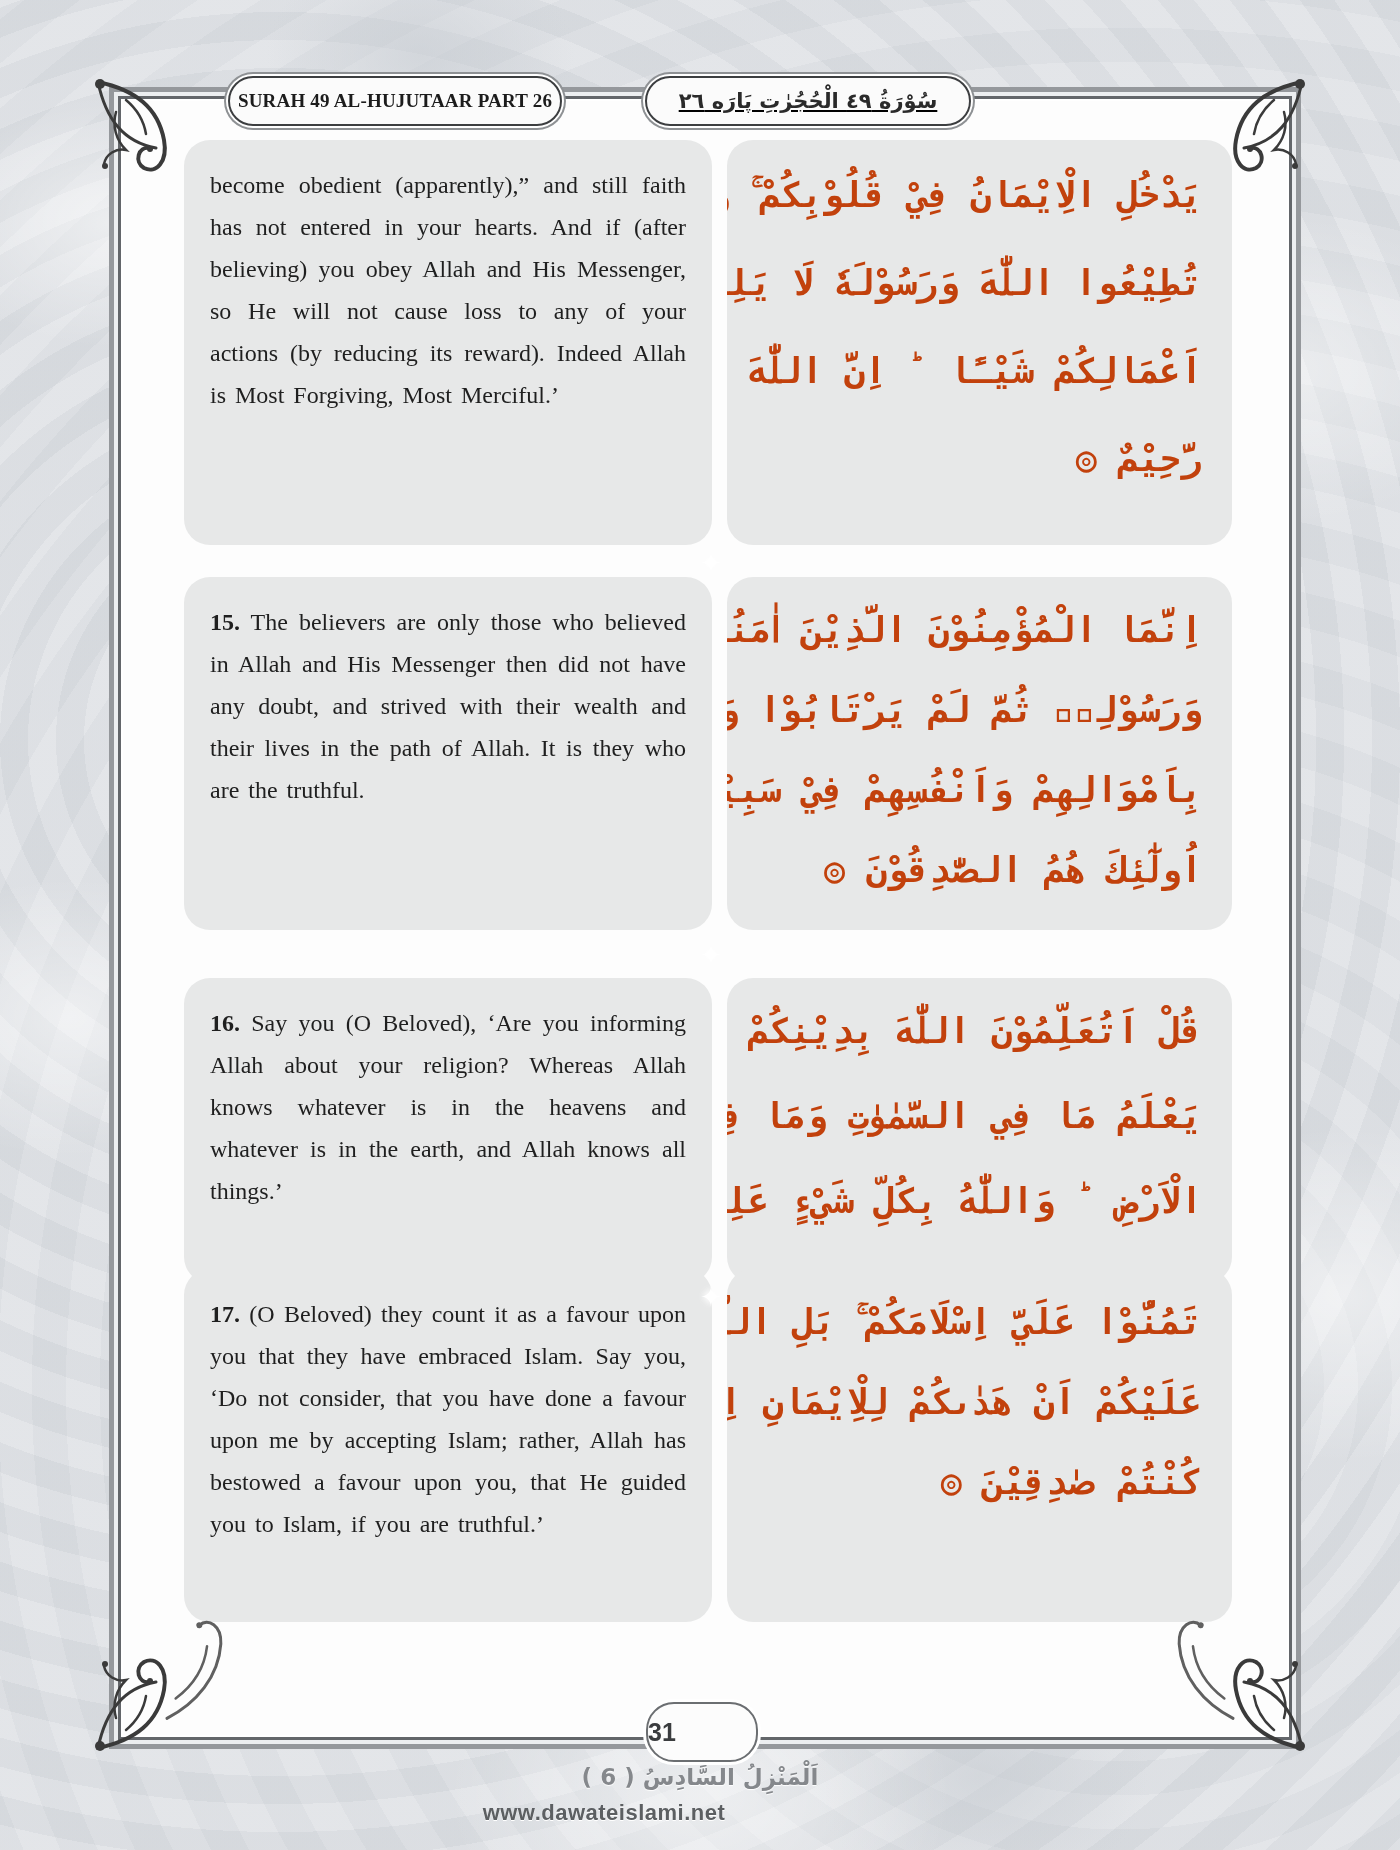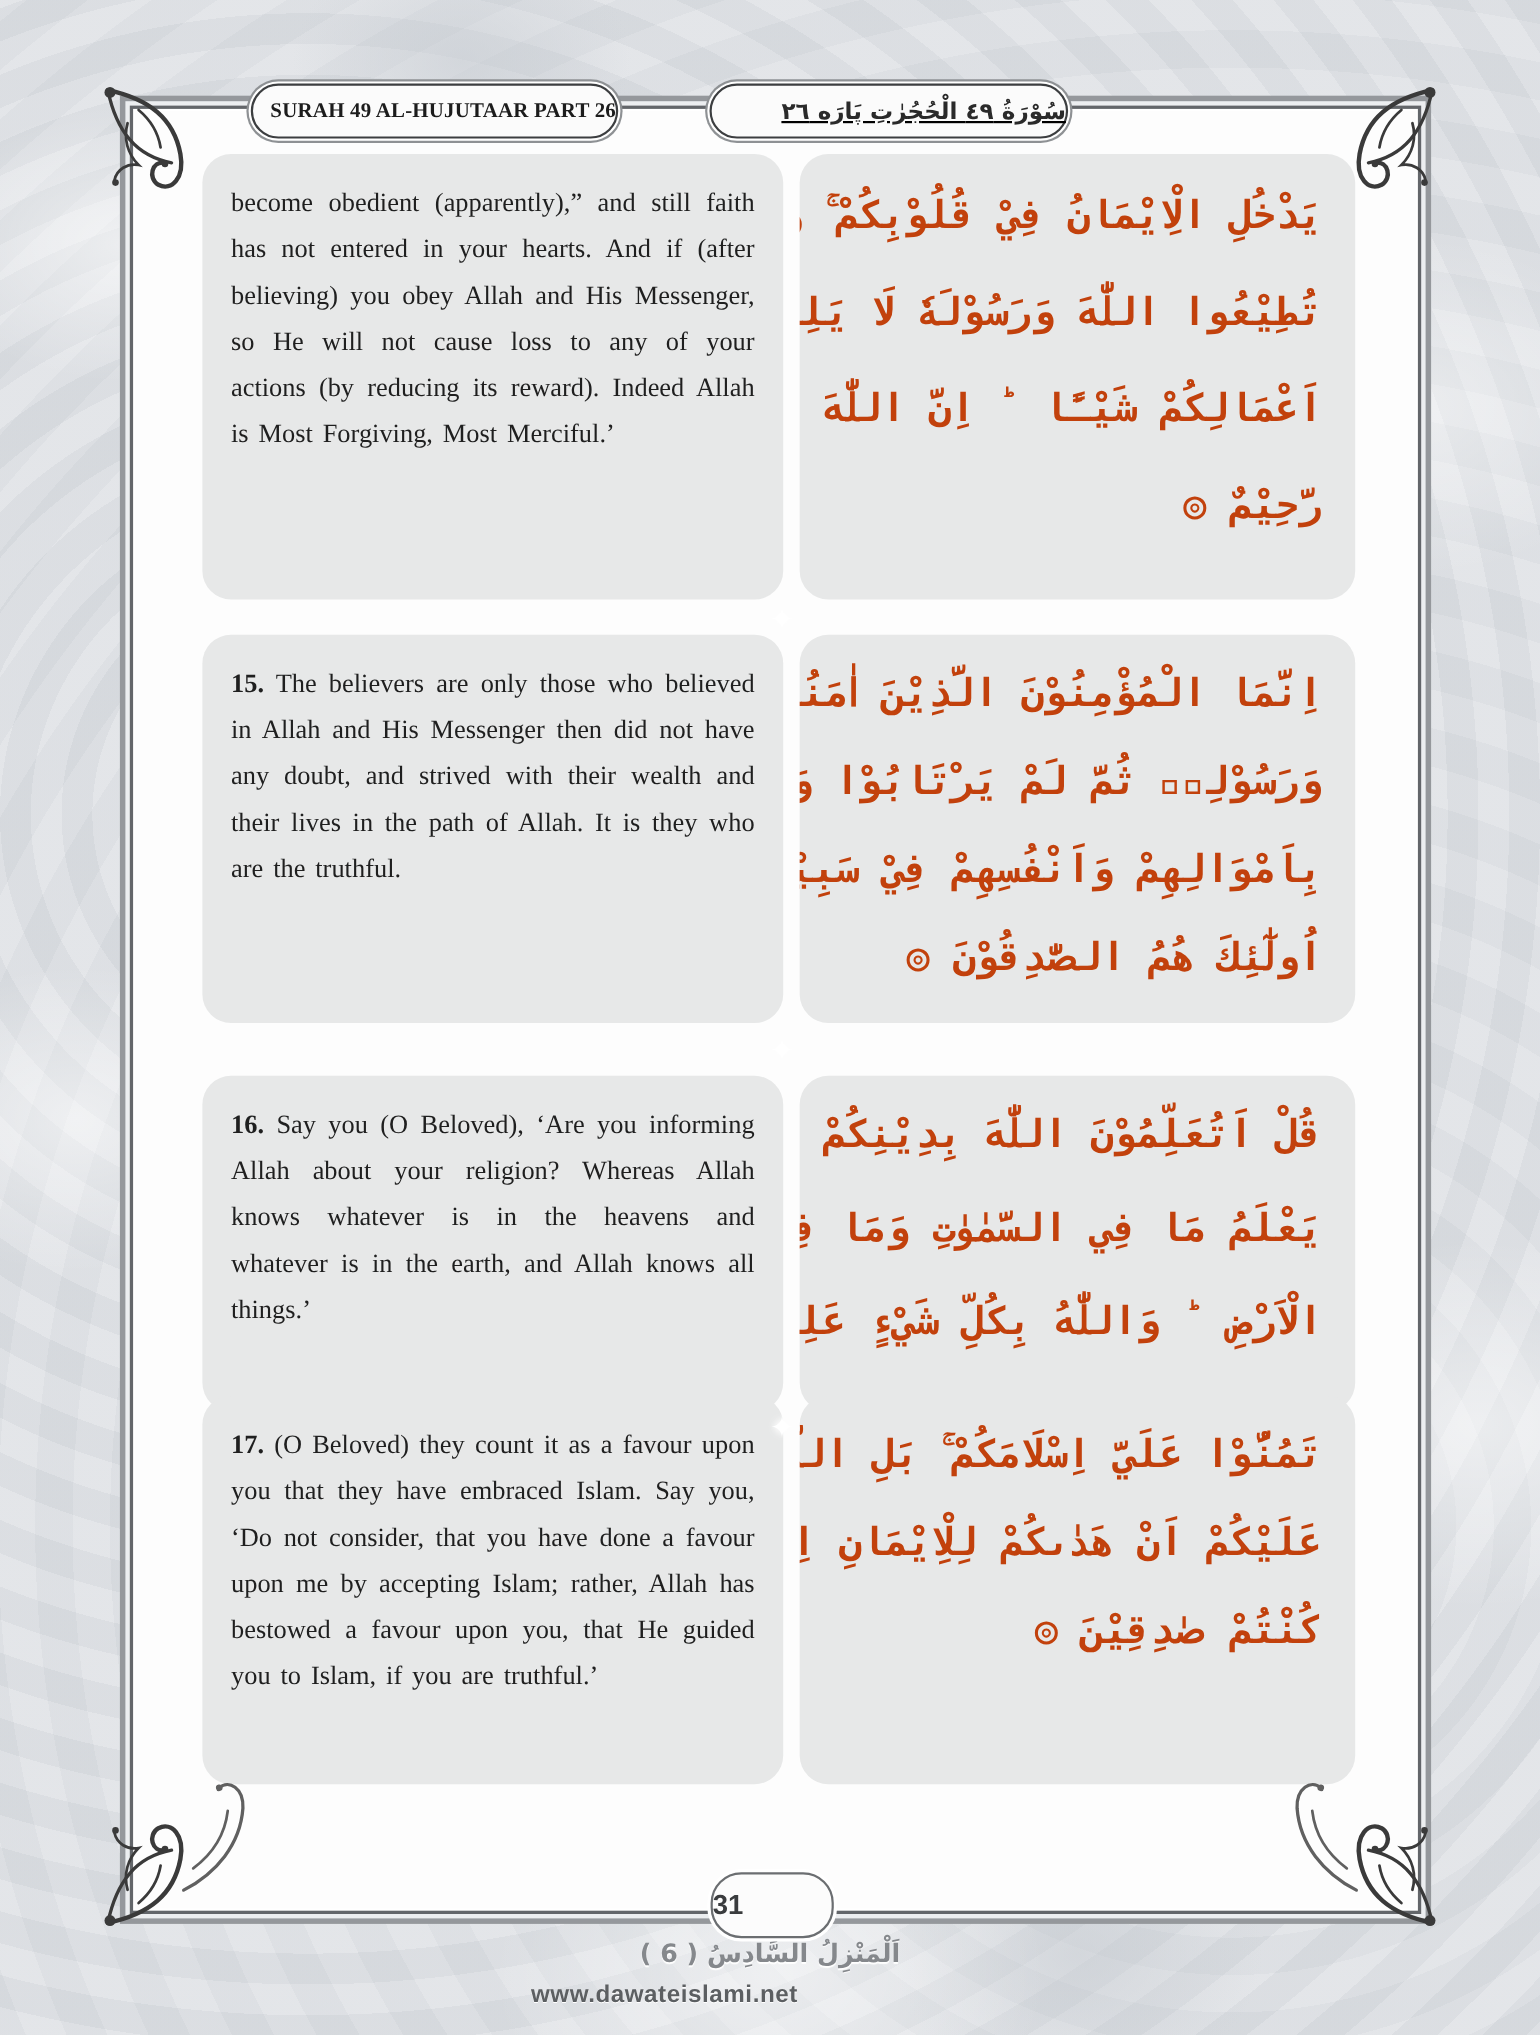--- a/index.html
+++ b/index.html
@@ -21,21 +21,21 @@
   .page{
     position:absolute;left:118px;top:96px;width:1168px;height:1638px;
     background:#fdfdfd;
     border:3px solid #63666a;
     box-shadow:0 0 0 4px #eceef0, 0 0 0 9px #95989c, inset 0 0 0 2px #ffffff;
   }
   
   .pill{
     position:absolute;height:46px;border-radius:26px;background:#fbfbfb;
     border:2px solid #3c3e40;box-shadow:0 0 0 2px #ffffff,0 0 0 4px #8e9194;
-    display:flex;align-items:center;justify-content:flex-end;z-index:5;
+    display:flex;align-items:center;justify-content:center;z-index:5;
   }
   .pill-left{left:228px;top:76px;width:330px;}
   .pill-right{left:645px;top:76px;width:322px;text-decoration:underline;}
   .pill-left span{font-weight:bold;font-size:19px;letter-spacing:.2px;color:#1c1c1c;}
   .pill-right span{font-family:"DejaVu Sans", sans-serif;font-weight:bold;font-size:21px;color:#2a2a2a;direction:rtl;}
   
   .row{position:absolute;left:66px;width:1048px;display:flex;}
   .block{background:#e7e8e8;border-radius:26px;overflow:hidden;box-sizing:border-box;}
   .en-block{width:528px;margin-right:15px;padding:24px 26px 20px 26px;}
   .ar-block{width:505px;padding:16px 30px 14px 30px;}

